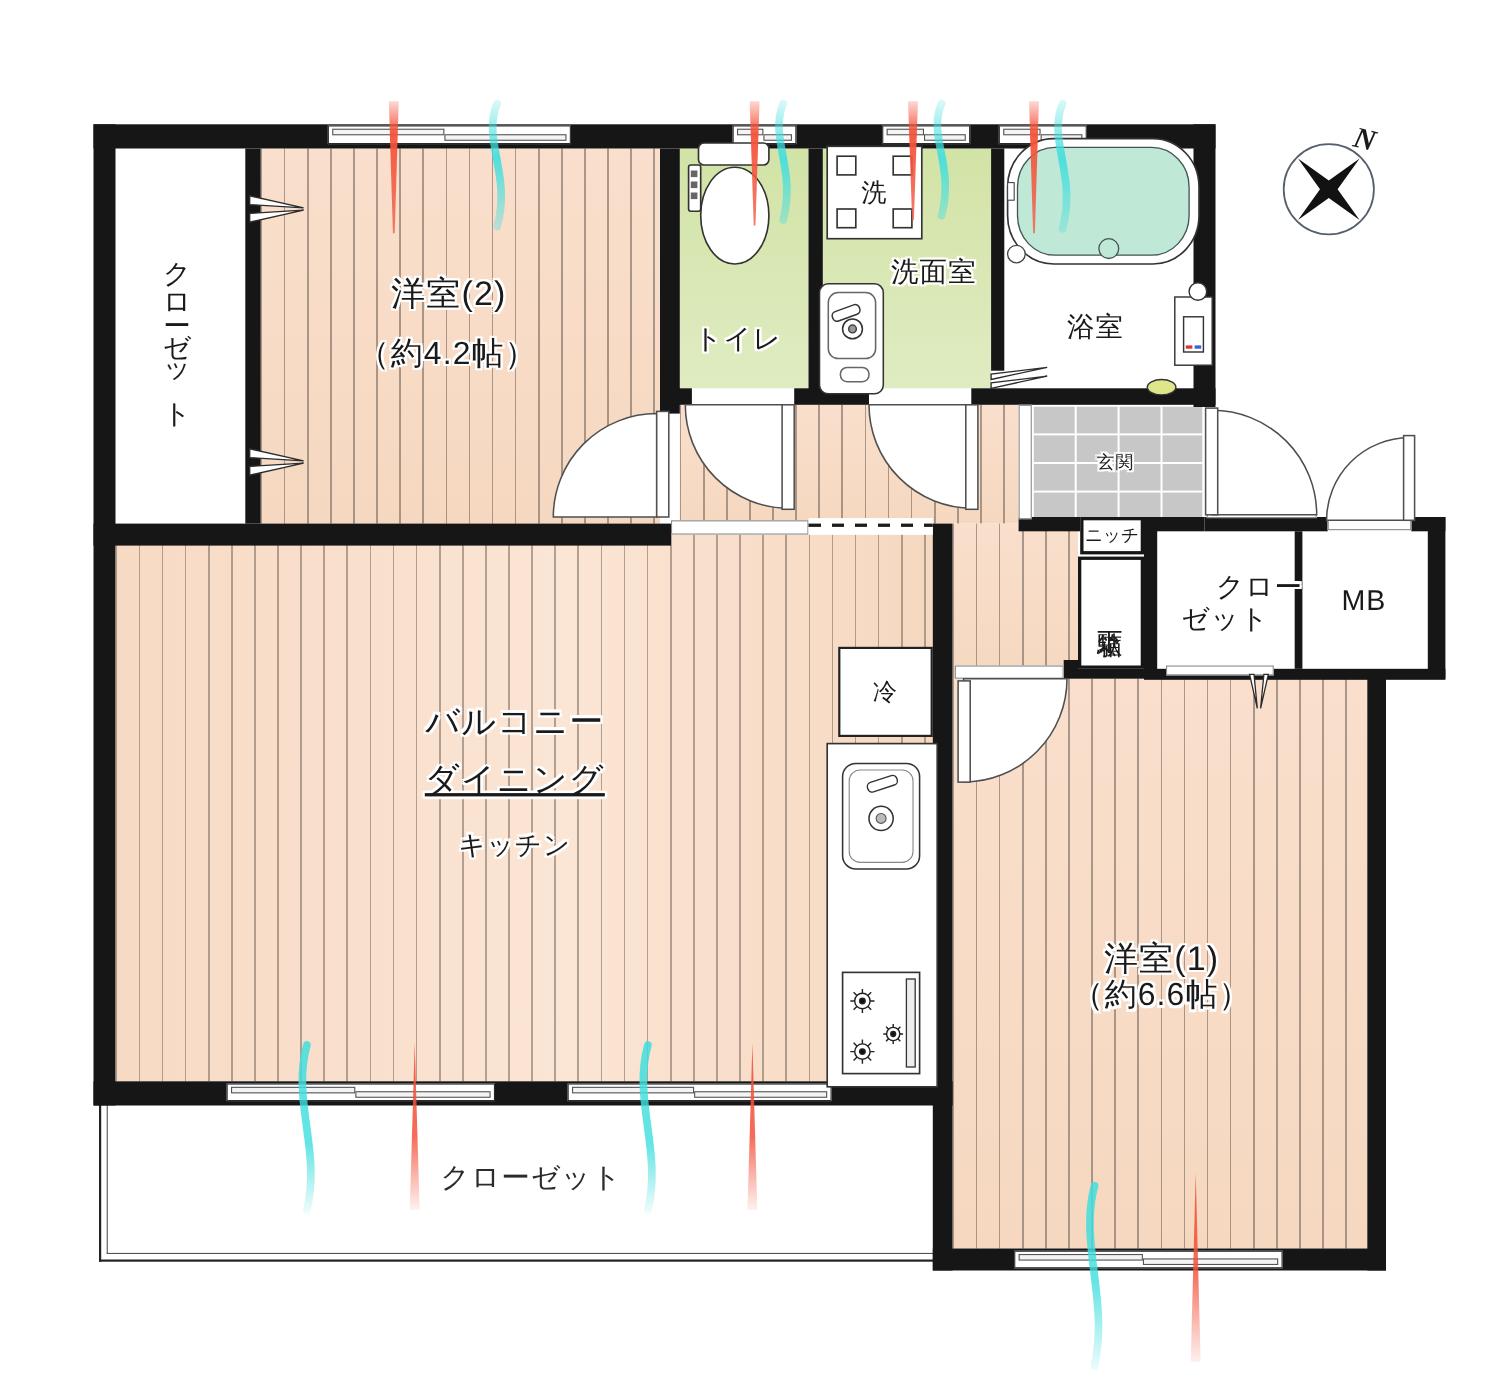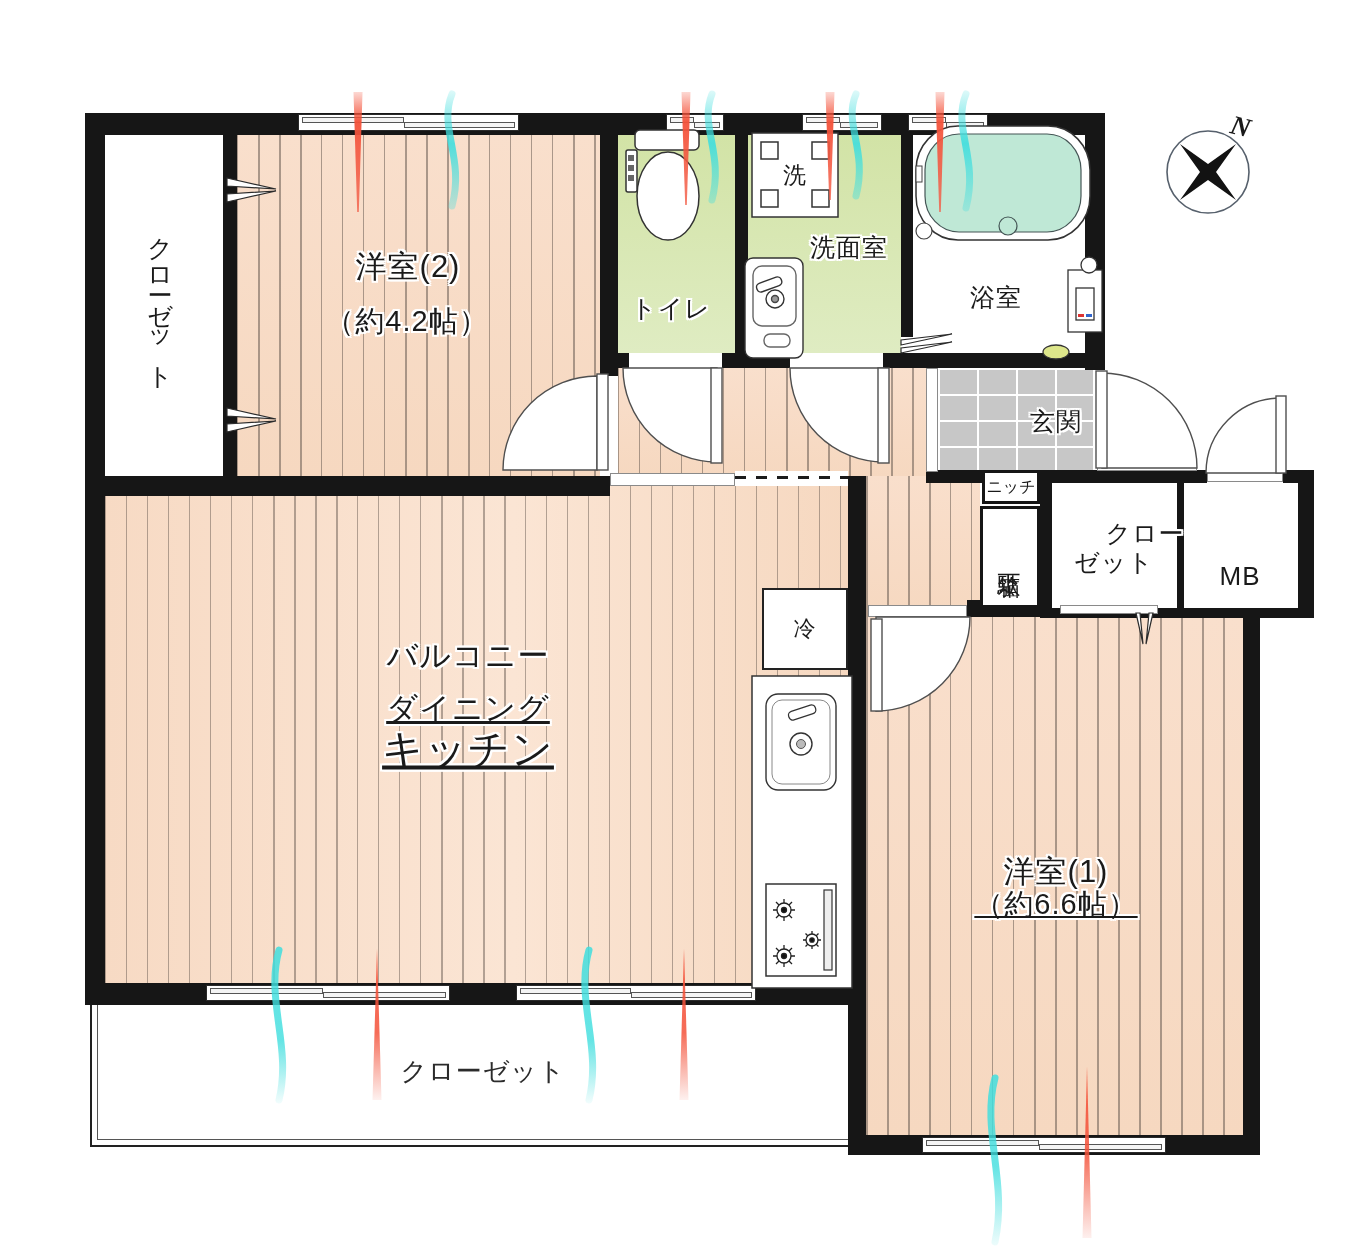--- a/index.html
+++ b/index.html
@@ -286,28 +286,28 @@
     </g>
   </svg>
 
   <div class="lbl vert" style="left:161px;top:300px;font-size:25px;">クローゼット</div>
   <div class="lbl" style="left:408px;top:267px;font-size:31px;text-align:center;">洋室(2)</div>
   <div class="lbl" style="left:407px;top:322px;font-size:29px;">（約4.2帖）</div>
   <div class="lbl" style="left:671px;top:308px;font-size:25px;">トイレ</div>
   <div class="lbl" style="left:795px;top:175px;font-size:23px;">洗</div>
   <div class="lbl" style="left:849px;top:247px;font-size:25px;">洗面室</div>
   <div class="lbl" style="left:996px;top:297px;font-size:25px;">浴室</div>
-  <div class="lbl" style="left:1014px;top:421px;font-size:25px;margin-left:42px;">玄関</div>
+  <div class="lbl" style="left:1014px;top:421px;font-size:16px;">玄関</div>
   <div class="lbl" style="left:1011px;top:487px;font-size:16px;letter-spacing:0;">ニッチ</div>
   <div class="lbl vert" style="left:1010px;top:557px;font-size:23px;letter-spacing:1px;">下駄箱</div>
   <div class="lbl" style="left:1114px;top:533px;font-size:25px;margin-left:31px;">クロー</div>
   <div class="lbl" style="left:1114px;top:562px;font-size:25px;">ゼット</div>
-  <div class="lbl" style="left:1240px;top:546px;font-size:26px;margin-top:30px;">MB</div>
+  <div class="lbl" style="left:1240px;top:546px;font-size:26px;">MB</div>
   <div class="lbl" style="left:468px;top:656px;font-size:31px;">バルコニー</div>
   <div class="lbl" style="left:468px;top:709px;font-size:31px;text-decoration:underline;">ダイニング</div>
-  <div class="lbl" style="left:468px;top:749px;font-size:41px;text-decoration:underline;">キッチン</div>
+  <div class="lbl" style="left:468px;top:768px;font-size:24px;">キッチン</div>
   <div class="lbl" style="left:805px;top:629px;font-size:22px;">冷</div>
   <div class="lbl" style="left:1056px;top:872px;font-size:31px;">洋室(1)</div>
-  <div class="lbl" style="left:1056px;top:905px;font-size:29px;text-decoration:underline;">（約6.6帖）</div>
+  <div class="lbl" style="left:1056px;top:905px;font-size:29px;">（約6.6帖）</div>
   <div class="lbl plain" style="left:483px;top:1071px;font-size:26px;color:#2b2b2b;">クローゼット</div>
   <div class="lbl north" style="left:1241px;top:127px;font-size:27px;">N</div>
 
 </div>
 
 </body></html>

